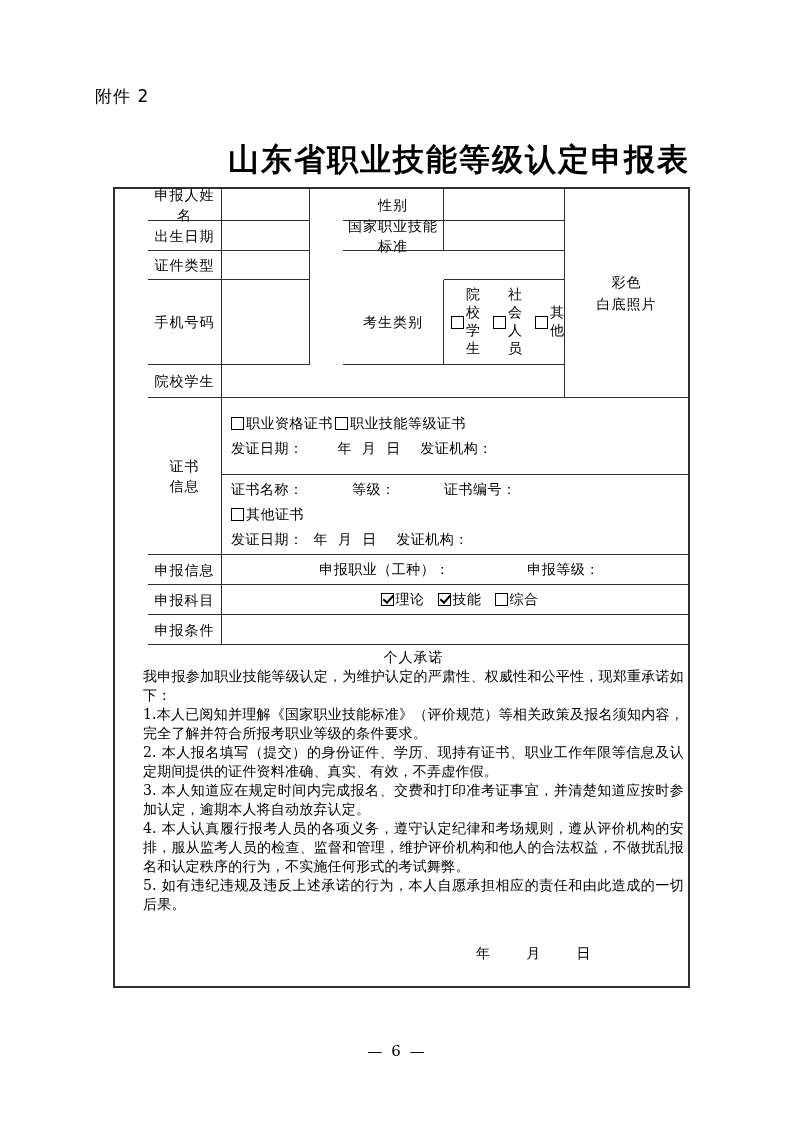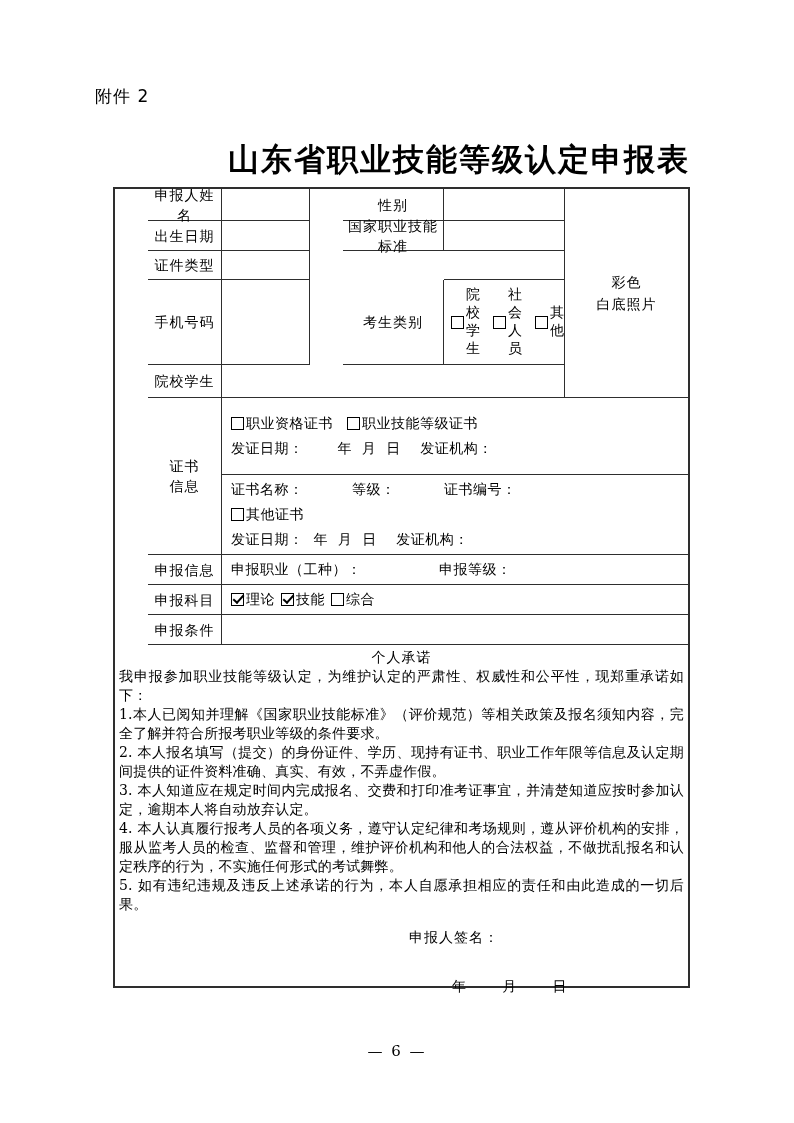--- a/index.html
+++ b/index.html
@@ -22,58 +22,58 @@
     white-space: nowrap;
   }
   .tbl {
     position: absolute; left: 113px; top: 187px;
     display: grid;
     grid-template-columns: 107px 88px 134px 121px 123px;
     grid-template-rows: 32px 30px 29px 85px 33px 77px 80px 30px 30px 30px 341px;
     border: 2px solid #2e2e2e;
     font-size: 14px;
   }
-  .c { border-right: 1px solid #2e2e2e; border-bottom: 1px solid #2e2e2e; }
+  .c { border-right: 1px solid #2e2e2e; border-bottom: 1px solid #2e2e2e; justify-content: center; }
   .no-r { border-right: none; }
   .no-b { border-bottom: none; }
   .lbl {
     display: flex; align-items: center; justify-content: center;
     text-align: center; letter-spacing: 1px; line-height: 20px; margin-left: 33px;
   }
   .content {
     display: flex; align-items: center;
     padding-left: 9px; letter-spacing: 0.5px;
   }
   .cert {
     display: flex; flex-direction: column; justify-content: center;
     padding: 3px 9px; letter-spacing: 0.5px;
   }
   .cert .line { line-height: 25px; white-space: pre; }
-  .cbrow { display: flex; align-items: center; gap: 14px; }
+  .cbrow { display: flex; align-items: center; gap: 2px; }
   .cbitem { display: inline-flex; align-items: center; }
   .cb {
     display: inline-block; width: 13px; height: 13px;
     border: 1.5px solid #000; margin-right: 2px;
     position: relative; flex: 0 0 auto;
   }
   .cb.checked::after {
     content: ""; position: absolute; left: 1px; top: 1px;
     width: 9px; height: 4px;
     border-left: 2px solid #000; border-bottom: 2px solid #000;
     transform: rotate(-48deg);
   }
   .candidates {
     display: flex; flex-direction: row; justify-content: center;
     gap: 7px; padding-left: 7px;
   }
   .photo {
     display: flex; flex-direction: column; align-items: center;
     justify-content: center; line-height: 22px; letter-spacing: 1px;
   }
-  .promise { padding: 3px 4px; letter-spacing: 0.2px; }
+  .promise { padding: 3px 4px; letter-spacing: 0.2px; margin-left: 24px; }
   .promise .p-title { text-align: center; line-height: 19px; letter-spacing: 1px; }
   .promise p { line-height: 19px; text-align: justify; }
   .sig { margin-top: 14px; padding-left: 290px; line-height: 19px; letter-spacing: 1px; }
   .dateline {
     margin-top: 30px; padding-left: 333px; line-height: 19px;
     display: flex; gap: 36px;
   }
   .pagenum {
     position: absolute; left: 0; top: 1042px; width: 794px;
     text-align: center; font-size: 15px; letter-spacing: 2px;
@@ -155,21 +155,21 @@
     </div>
     <div class="line">发证日期：  年  月  日　 发证机构：</div>
   </div>
 
   <div class="c lbl" style="grid-area:8/1/9/2">申报信息</div>
   <div class="c no-r content" style="grid-area:8/2/9/6">
     <span style="white-space:pre">申报职业（工种）：　　　　　 申报等级：</span>
   </div>
 
   <div class="c lbl" style="grid-area:9/1/10/2">申报科目</div>
-  <div class="c no-r content" style="grid-area:9/2/10/6;gap:6px">
+  <div class="c no-r content" style="grid-area:9/2/10/6;gap:13px">
     <span class="cbitem">
       <span class="cb checked"></span>
       <span>理论</span>
     </span>
     <span class="cbitem">
       <span class="cb checked"></span>
       <span>技能</span>
     </span>
     <span class="cbitem">
       <span class="cb"></span>
@@ -181,21 +181,20 @@
   <div class="c no-r" style="grid-area:10/2/11/6"></div>
 
   <div class="c no-r no-b promise" style="grid-area:11/1/12/6">
     <div class="p-title">个人承诺</div>
     <p>我申报参加职业技能等级认定，为维护认定的严肃性、权威性和公平性，现郑重承诺如下：</p>
     <p>1.本人已阅知并理解《国家职业技能标准》（评价规范）等相关政策及报名须知内容，完全了解并符合所报考职业等级的条件要求。</p>
     <p>2. 本人报名填写（提交）的身份证件、学历、现持有证书、职业工作年限等信息及认定期间提供的证件资料准确、真实、有效，不弄虚作假。</p>
     <p>3. 本人知道应在规定时间内完成报名、交费和打印准考证事宜，并清楚知道应按时参加认定，逾期本人将自动放弃认定。</p>
     <p>4. 本人认真履行报考人员的各项义务，遵守认定纪律和考场规则，遵从评价机构的安排，服从监考人员的检查、监督和管理，维护评价机构和他人的合法权益，不做扰乱报名和认定秩序的行为，不实施任何形式的考试舞弊。</p>
     <p>5. 如有违纪违规及违反上述承诺的行为，本人自愿承担相应的责任和由此造成的一切后果。</p>
-    <div class="sig">申报人签名：</div>
     <div class="dateline">
       <span>年</span>
       <span>月</span>
       <span>日</span>
     </div>
   </div>
 
 </div>
 
 <div class="pagenum">— 6 —</div>

